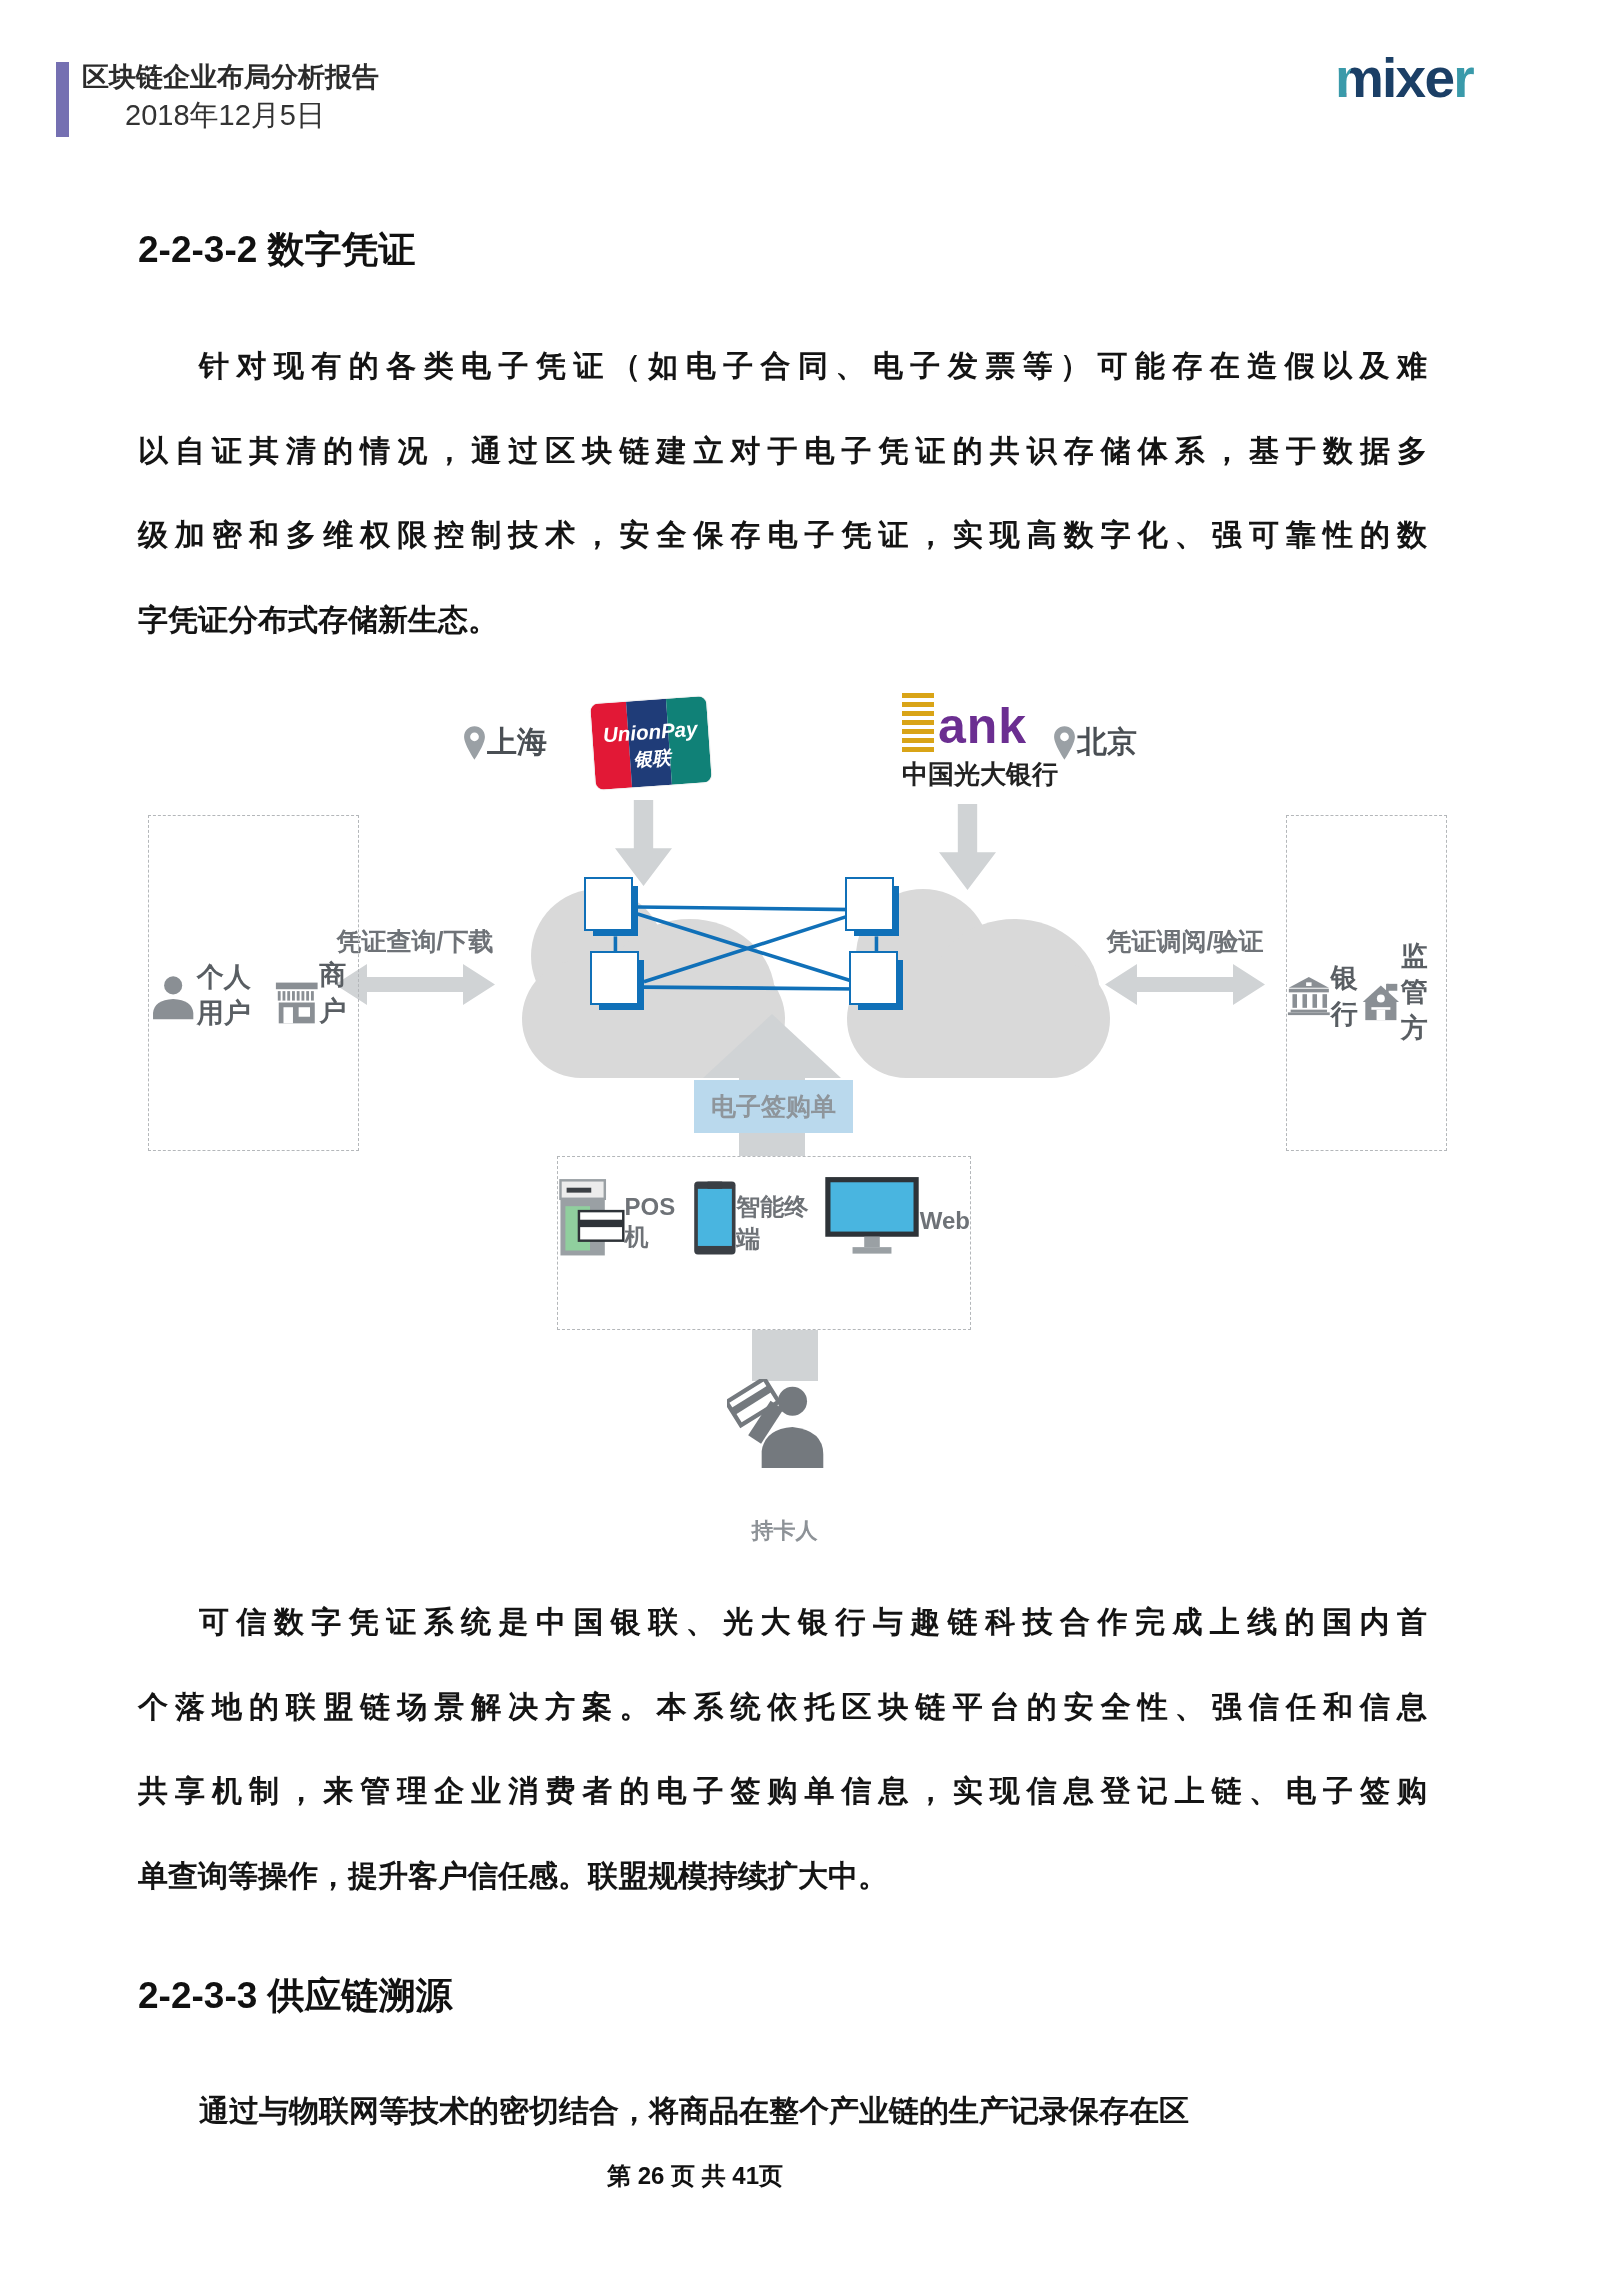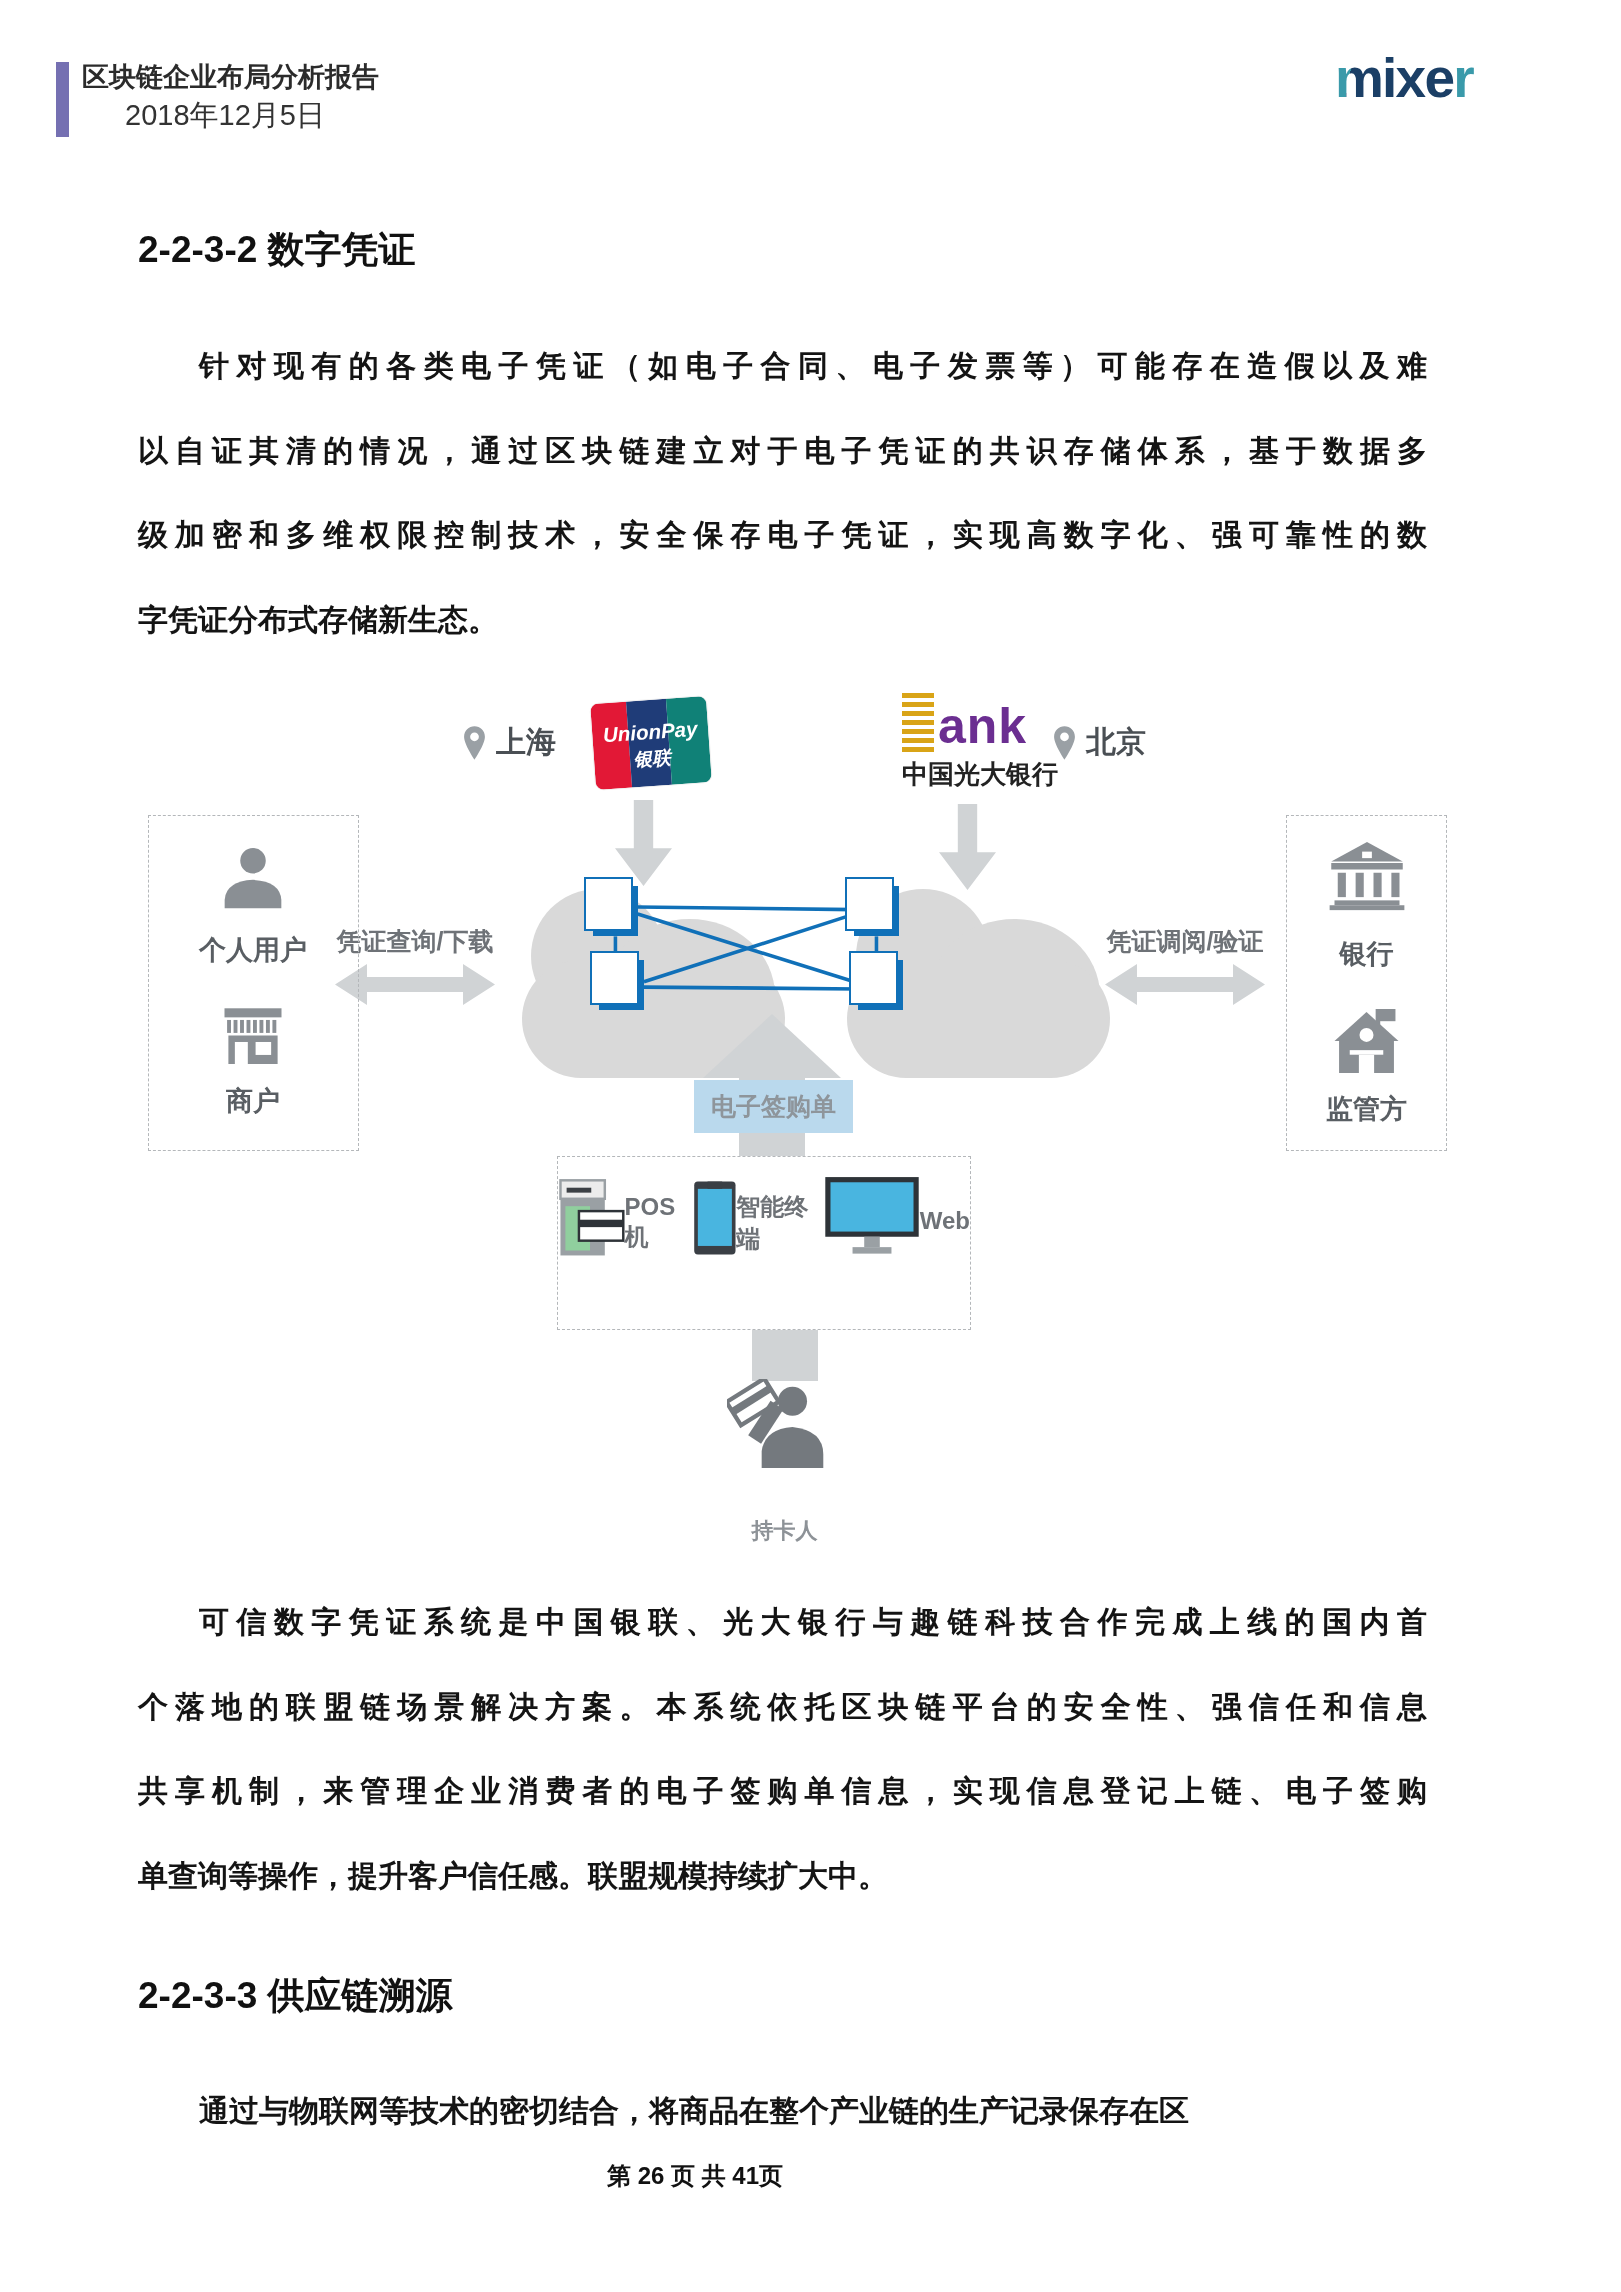--- a/index.html
+++ b/index.html
@@ -15,21 +15,21 @@
   
   .h1{position:absolute;left:138px;font-size:37px;font-weight:900;color:#111;}
   .para{position:absolute;left:138px;width:1289px;}
   .pline{position:absolute;left:0;width:100%;font-size:30px;font-weight:700;line-height:46px;color:#141414;box-sizing:border-box;}
   .jline{text-align:justify;text-align-last:justify;}
   .ind{padding-left:61px;}
   .footer{position:absolute;left:0;top:2160px;width:1390px;text-align:center;font-size:24px;font-weight:600;color:#111;}
   
   .diag{position:absolute;left:143px;top:686px;width:1303px;height:882px;}
   .abs{position:absolute;}
-  .loc{display:flex;align-items:center;gap:9px;font-size:30px;font-weight:600;color:#4a4f54;}
+  .loc{display:flex;align-items:center;font-size:30px;font-weight:600;color:#4a4f54;}
   .gray-label{font-size:25px;font-weight:600;color:#6e7277;text-align:center;}
   
   .up-card{position:absolute;left:450px;top:14.3px;width:116px;height:86px;border-radius:8px;overflow:hidden;transform:rotate(-4deg);box-shadow:0 0 0 0.9px #eee;}
   .up-stripes{display:flex;width:100%;height:100%;}
   .up-stripes .s1{flex:1;background:#e21836;}
   .up-stripes .s2{flex:1.1;background:#1f3c78;}
   .up-stripes .s3{flex:1.1;background:#108177;}
   .up-t1{position:absolute;left:0;top:19.6px;width:100%;text-align:center;color:#fff;font-size:20.5px;font-weight:800;font-style:italic;}
   .up-t2{position:absolute;left:0;top:46px;width:100%;text-align:center;color:#fff;font-size:18.7px;font-weight:800;font-style:italic;}
   
@@ -51,21 +51,21 @@
   .cloud .c1{left:9px;top:7.1px;width:134px;height:134px;}
   .cloud .c2{left:82px;top:37px;width:171px;height:153px;}
   .cloud .base{position:absolute;left:0;bottom:0;width:263px;height:118px;border-radius:59px;background:#d9d9d9;}
   
   .bnode{position:absolute;width:45px;height:50px;background:#1070b8;z-index:3;
     display:flex;align-items:center;justify-content:center;color:#fff;font-size:32px;font-weight:800;}
   .bnode::before{content:"";position:absolute;left:-9px;top:-9px;width:100%;height:100%;
     border:2.7px solid #1070b8;background:#fff;z-index:-1;}
   .netsvg{position:absolute;left:0;top:0;z-index:2;}
   
-  .dash{position:absolute;border:1.8px dashed #b4b7ba;display:flex;flex-direction:column;align-items:center;}
+  .dash{position:absolute;border:1.8px dashed #b4b7ba;display:flex;flex-direction:row;align-items:center;}
   .dash .lbl{font-size:27px;font-weight:600;color:#595e63;}
   
   .receipt{position:absolute;left:551px;top:394px;width:159px;height:53px;background:#bad9ed;z-index:4;
     display:flex;align-items:center;justify-content:center;font-size:25px;font-weight:600;color:#8e959b;}
   .devices{position:absolute;left:414px;top:470px;width:414px;height:174px;border:1.8px dashed #b4b7ba;
     display:flex;justify-content:space-evenly;align-items:flex-start;background:#fff;z-index:4;box-sizing:border-box;}
   .dev{display:flex;flex-direction:row;align-items:center;margin-top:18px;}
   .dev .dlab{margin-top:9px;font-size:24px;font-weight:600;color:#6e7277;}
   .ch-label{position:absolute;left:570px;top:790px;width:143px;text-align:center;font-size:22px;font-weight:600;color:#8d9297;margin-top:40px;}
 </style>

